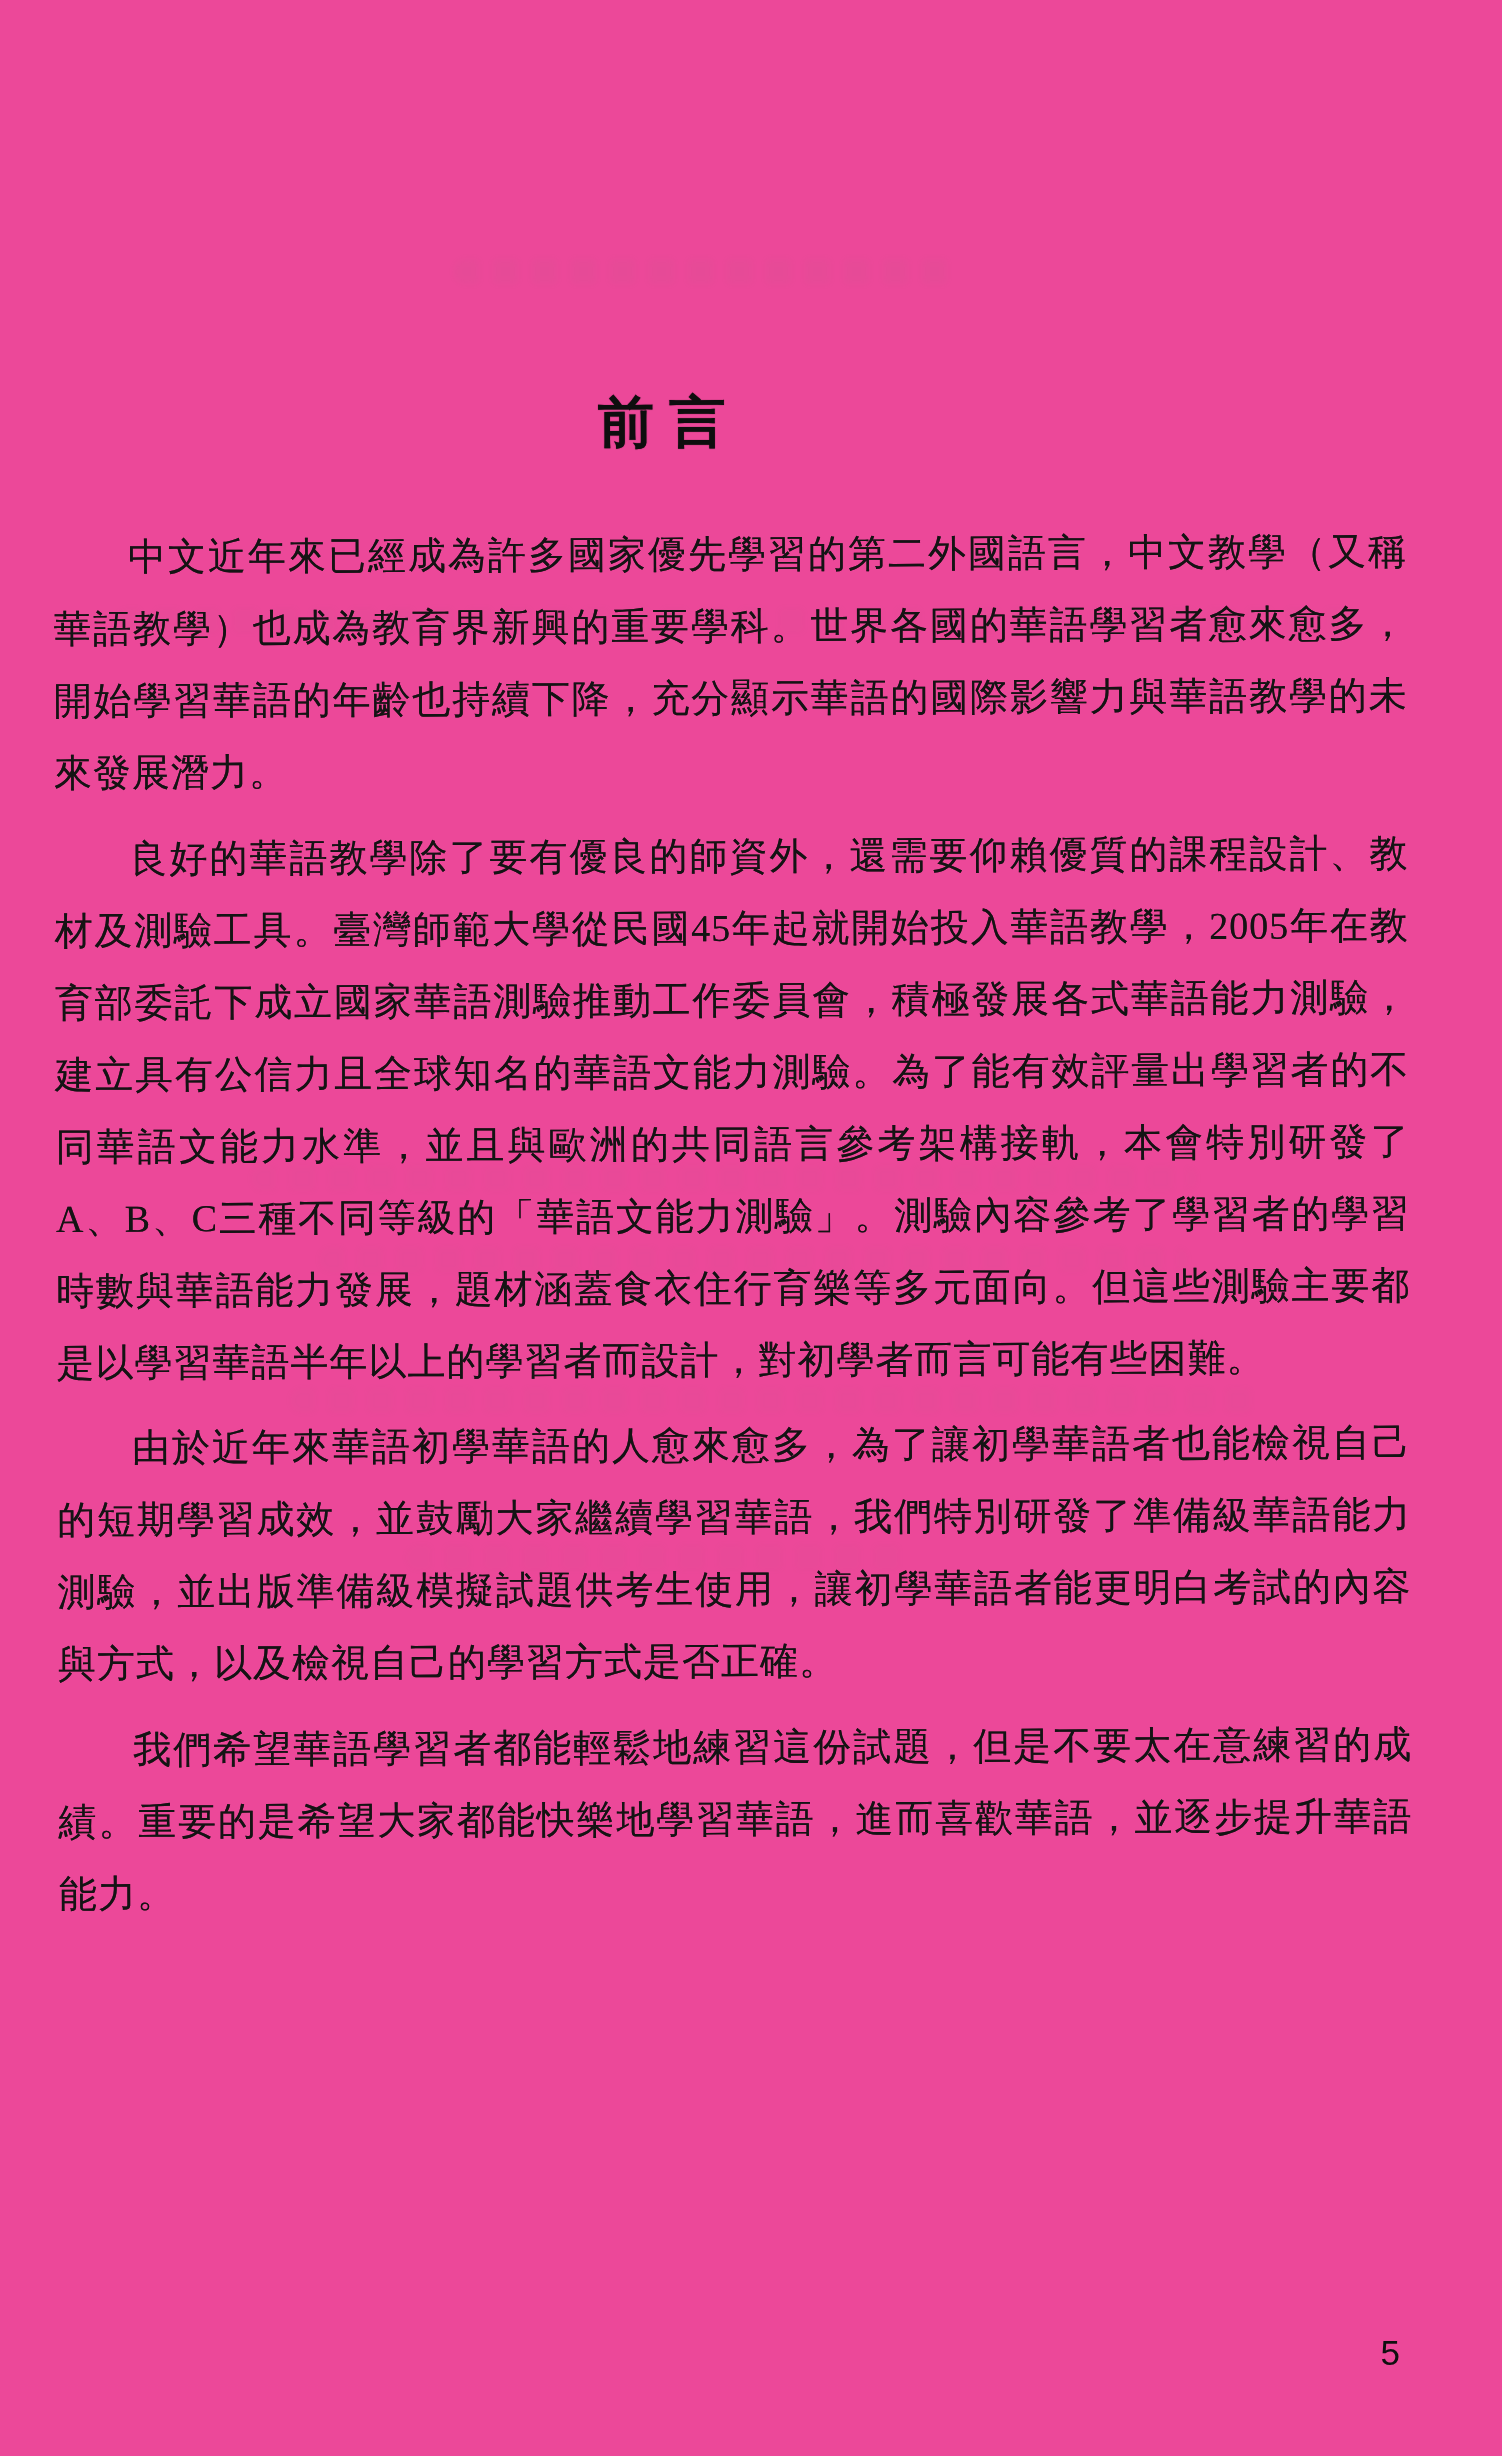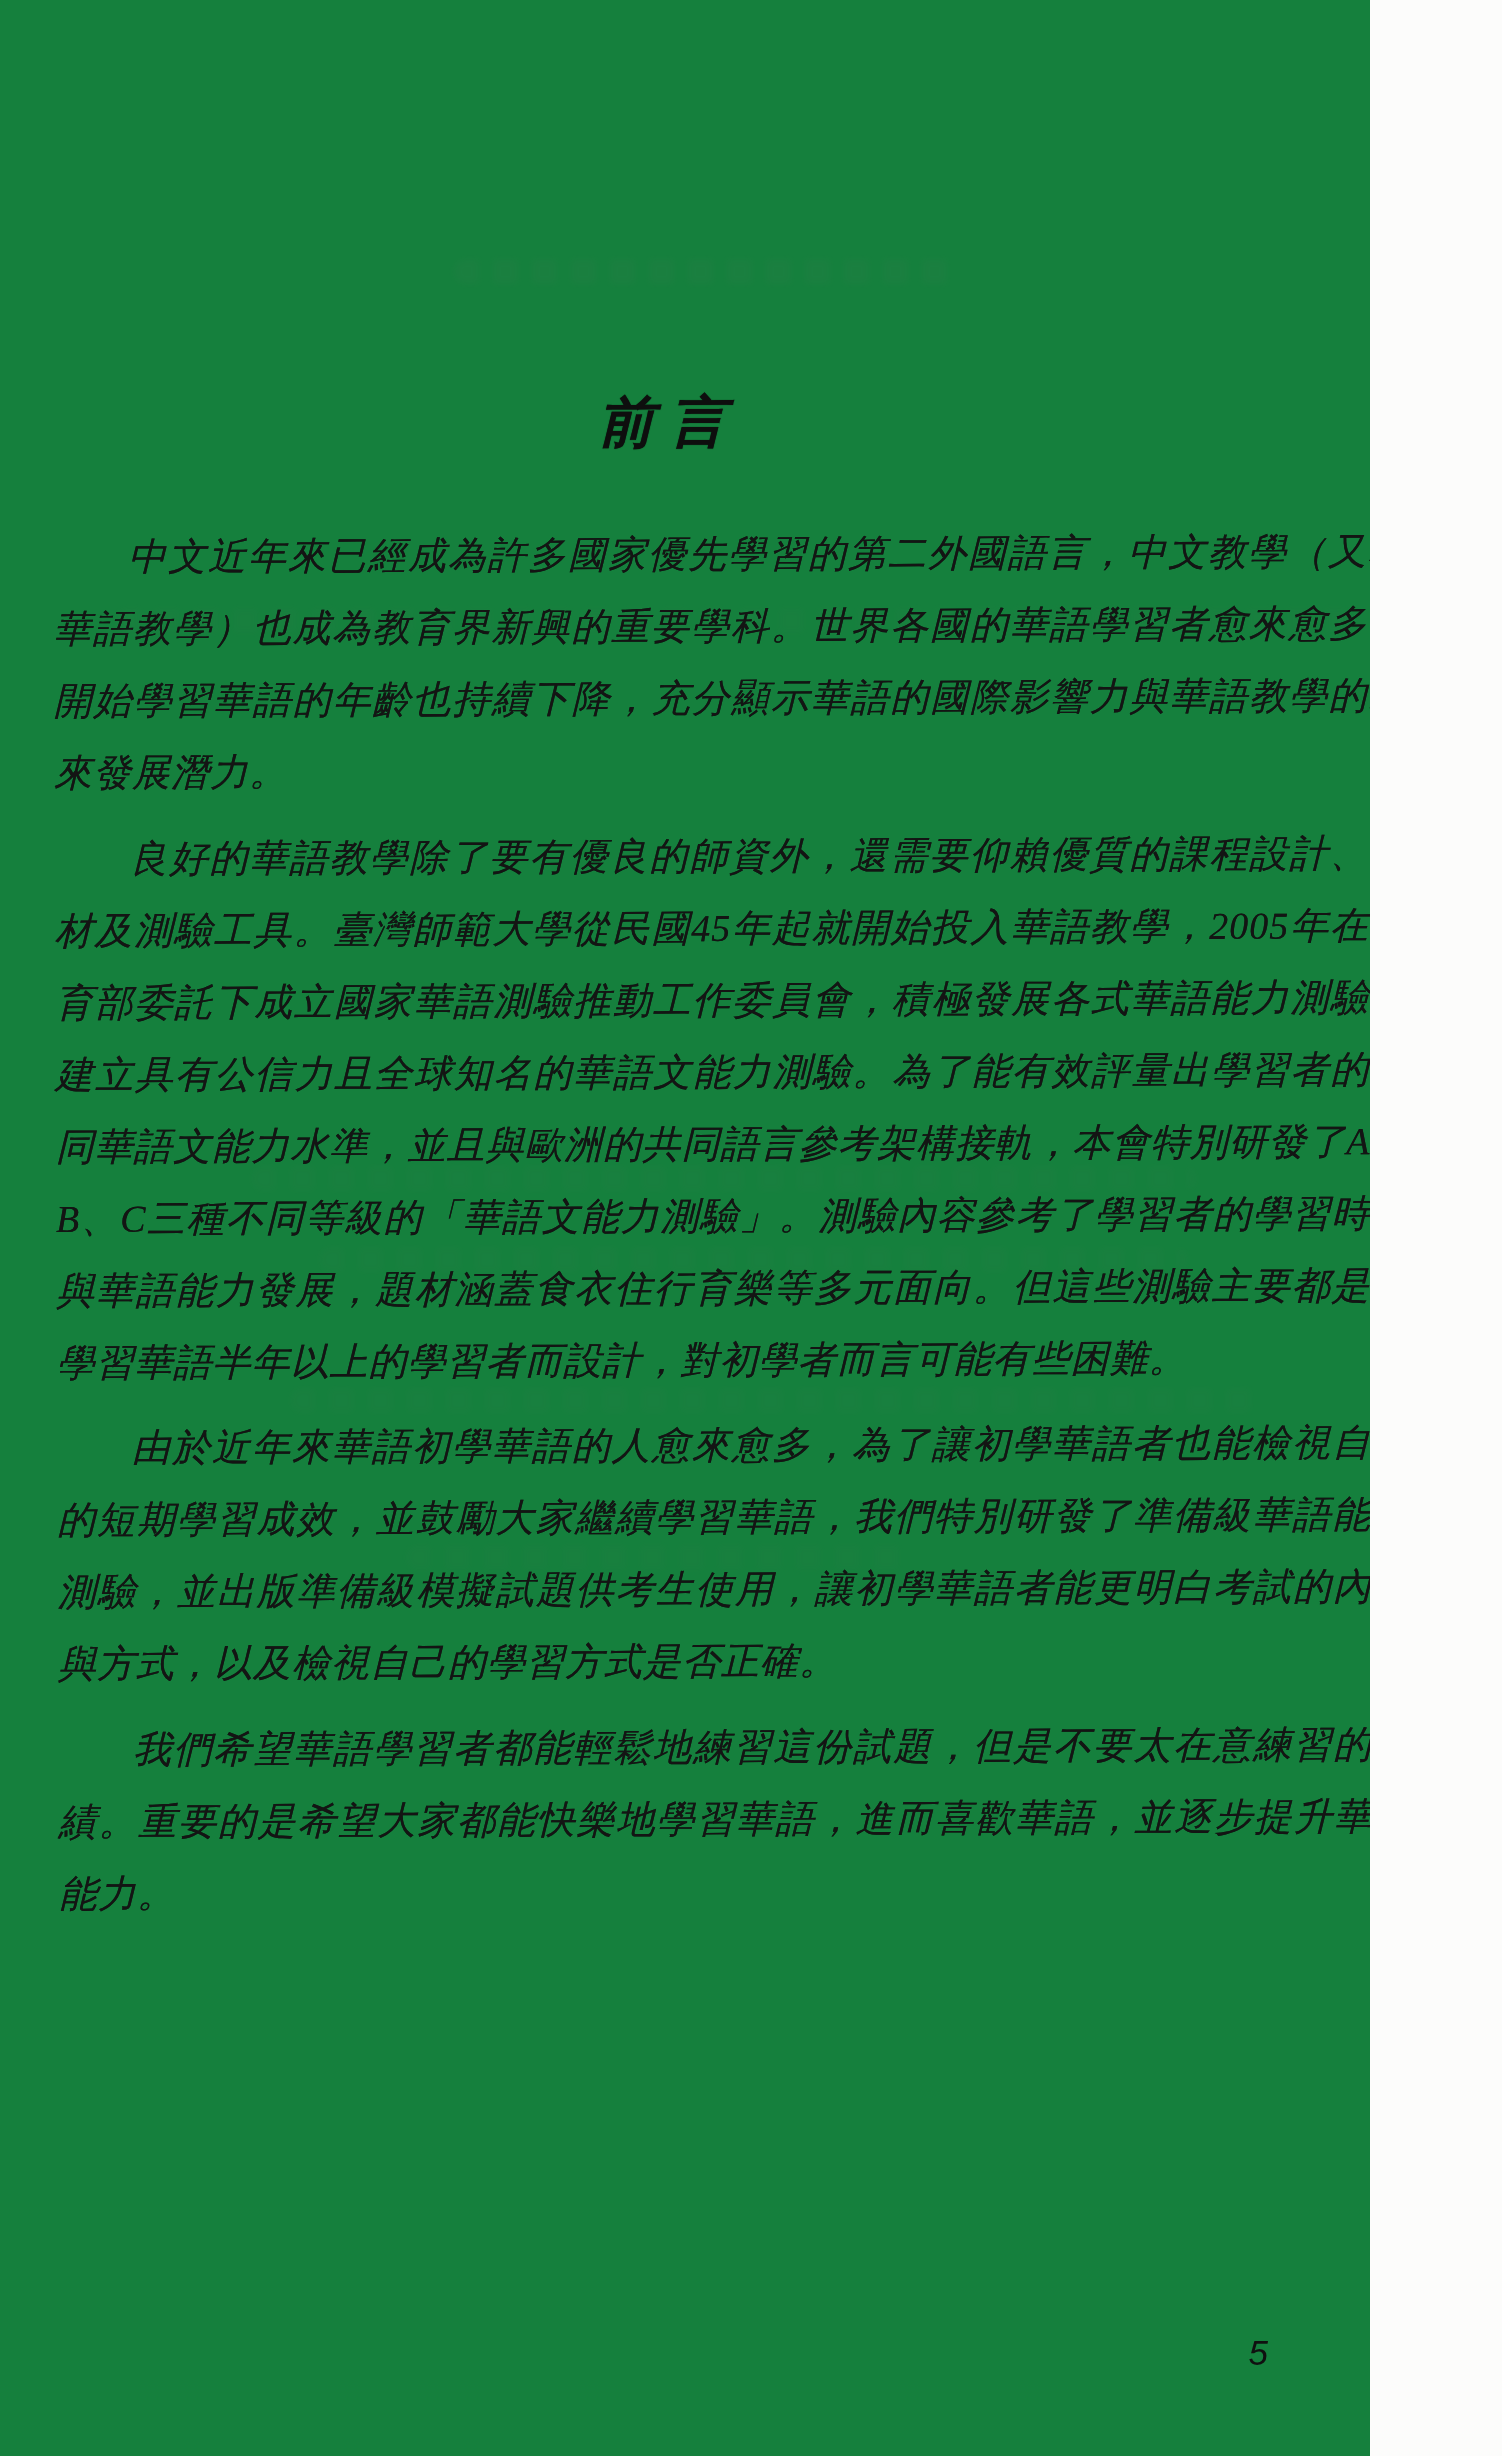--- a/index.html
+++ b/index.html
@@ -2,27 +2,26 @@
 <html><head>
 <meta charset="utf-8">
 <style>
   html, body {
     margin: 0;
     padding: 0;
     background: #fcfcfb;
   }
   .page {
     position: relative;
-    width: 1370px;
+    width: 1502px;
     height: 2456px;
-    background: #15803d;
+    background: #ec4899;
     overflow: hidden;
     font-family: "Liberation Serif", "DejaVu Serif", serif;
     color: #161616;
-    font-style: italic;
   }
   
   .scan-content {
     position: absolute;
     left: 55px;
     top: 390px;
     width: 1354px;
     transform: rotate(-0.25deg);
     transform-origin: 50% 40%;
   }

